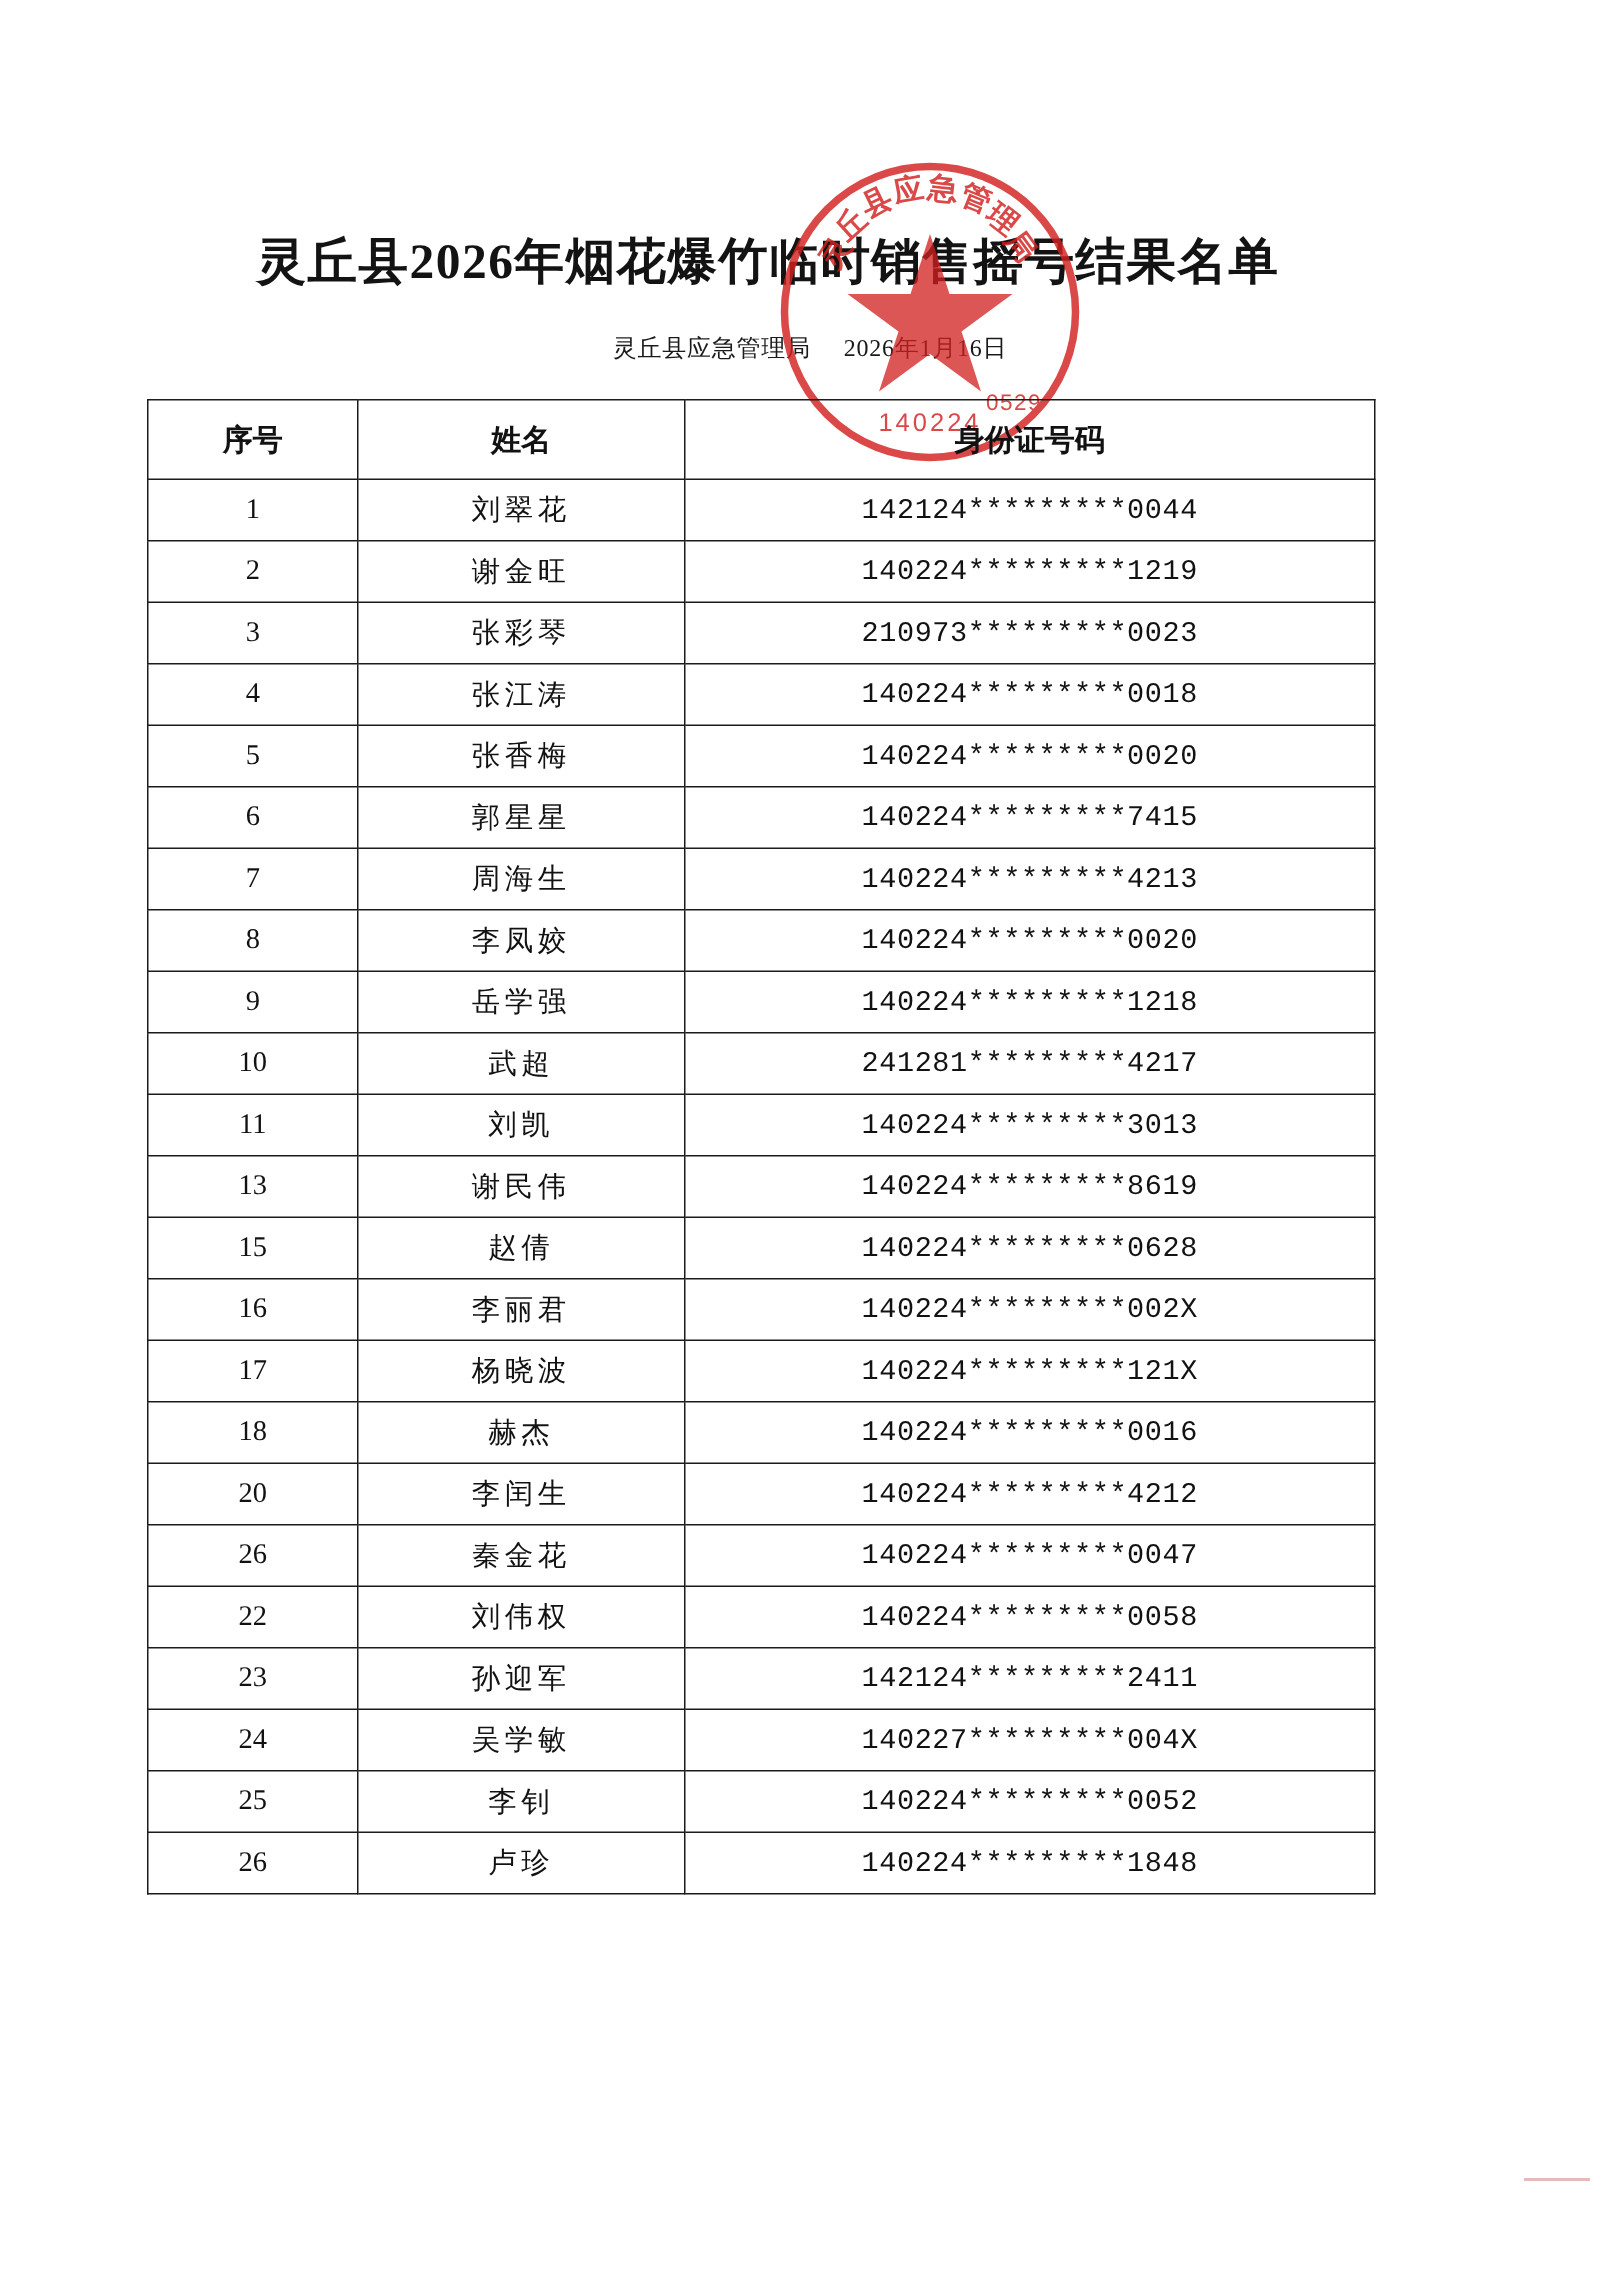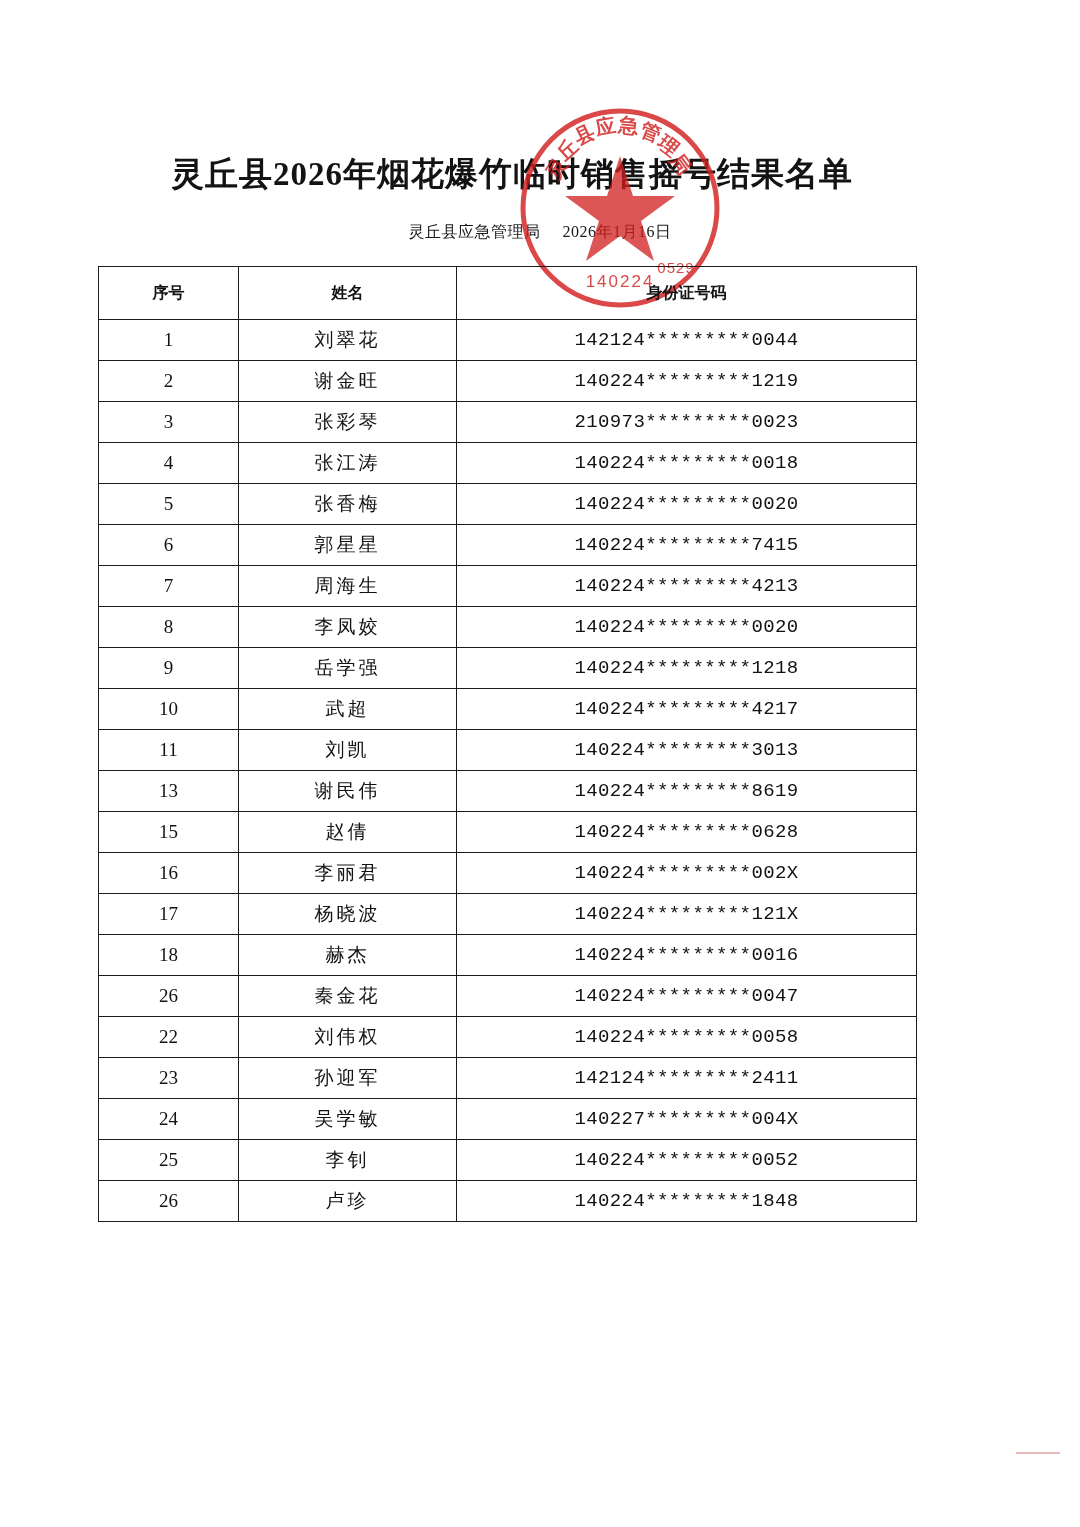--- a/index.html
+++ b/index.html
@@ -71,21 +71,21 @@
     height: 40px;
     text-align: center;
     vertical-align: middle;
     font-size: 19px;
     font-weight: normal;
     color: #121212;
     padding: 0;
   }
   table.roster thead th {
     font-weight: bold;
-    font-size: 16px;
+    font-size: 20px;
     height: 52px;
   }
   col.c-idx { width: 140px; }
   col.c-name { width: 218px; }
   col.c-id { width: 460px; }
 
   td.idx { font-size: 18px; font-family: "Liberation Serif", serif; }
   td.name { font-size: 21px; letter-spacing: 3px; }
   td.id   { font-size: 19px; letter-spacing: 0.4px; font-family: Liberation Mono, monospace; }
 
@@ -183,21 +183,21 @@
           <td class="id">140224*********0020</td>
         </tr>
       <tr>
           <td class="idx">9</td>
           <td class="name">岳学强</td>
           <td class="id">140224*********1218</td>
         </tr>
       <tr>
           <td class="idx">10</td>
           <td class="name">武超</td>
-          <td class="id">140224*********4217</td>
+          <td class="id">241281*********4217</td>
         </tr>
       <tr>
           <td class="idx">11</td>
           <td class="name">刘凯</td>
           <td class="id">140224*********3013</td>
         </tr>
       <tr>
           <td class="idx">13</td>
           <td class="name">谢民伟</td>
           <td class="id">140224*********8619</td>
@@ -216,20 +216,25 @@
           <td class="idx">17</td>
           <td class="name">杨晓波</td>
           <td class="id">140224*********121X</td>
         </tr>
       <tr>
           <td class="idx">18</td>
           <td class="name">赫杰</td>
           <td class="id">140224*********0016</td>
         </tr>
       <tr>
+          <td class="idx">20</td>
+          <td class="name">李闰生</td>
+          <td class="id">140224*********4212</td>
+        </tr>
+      <tr>
           <td class="idx">26</td>
           <td class="name">秦金花</td>
           <td class="id">140224*********0047</td>
         </tr>
       <tr>
           <td class="idx">22</td>
           <td class="name">刘伟权</td>
           <td class="id">140224*********0058</td>
         </tr>
       <tr>

